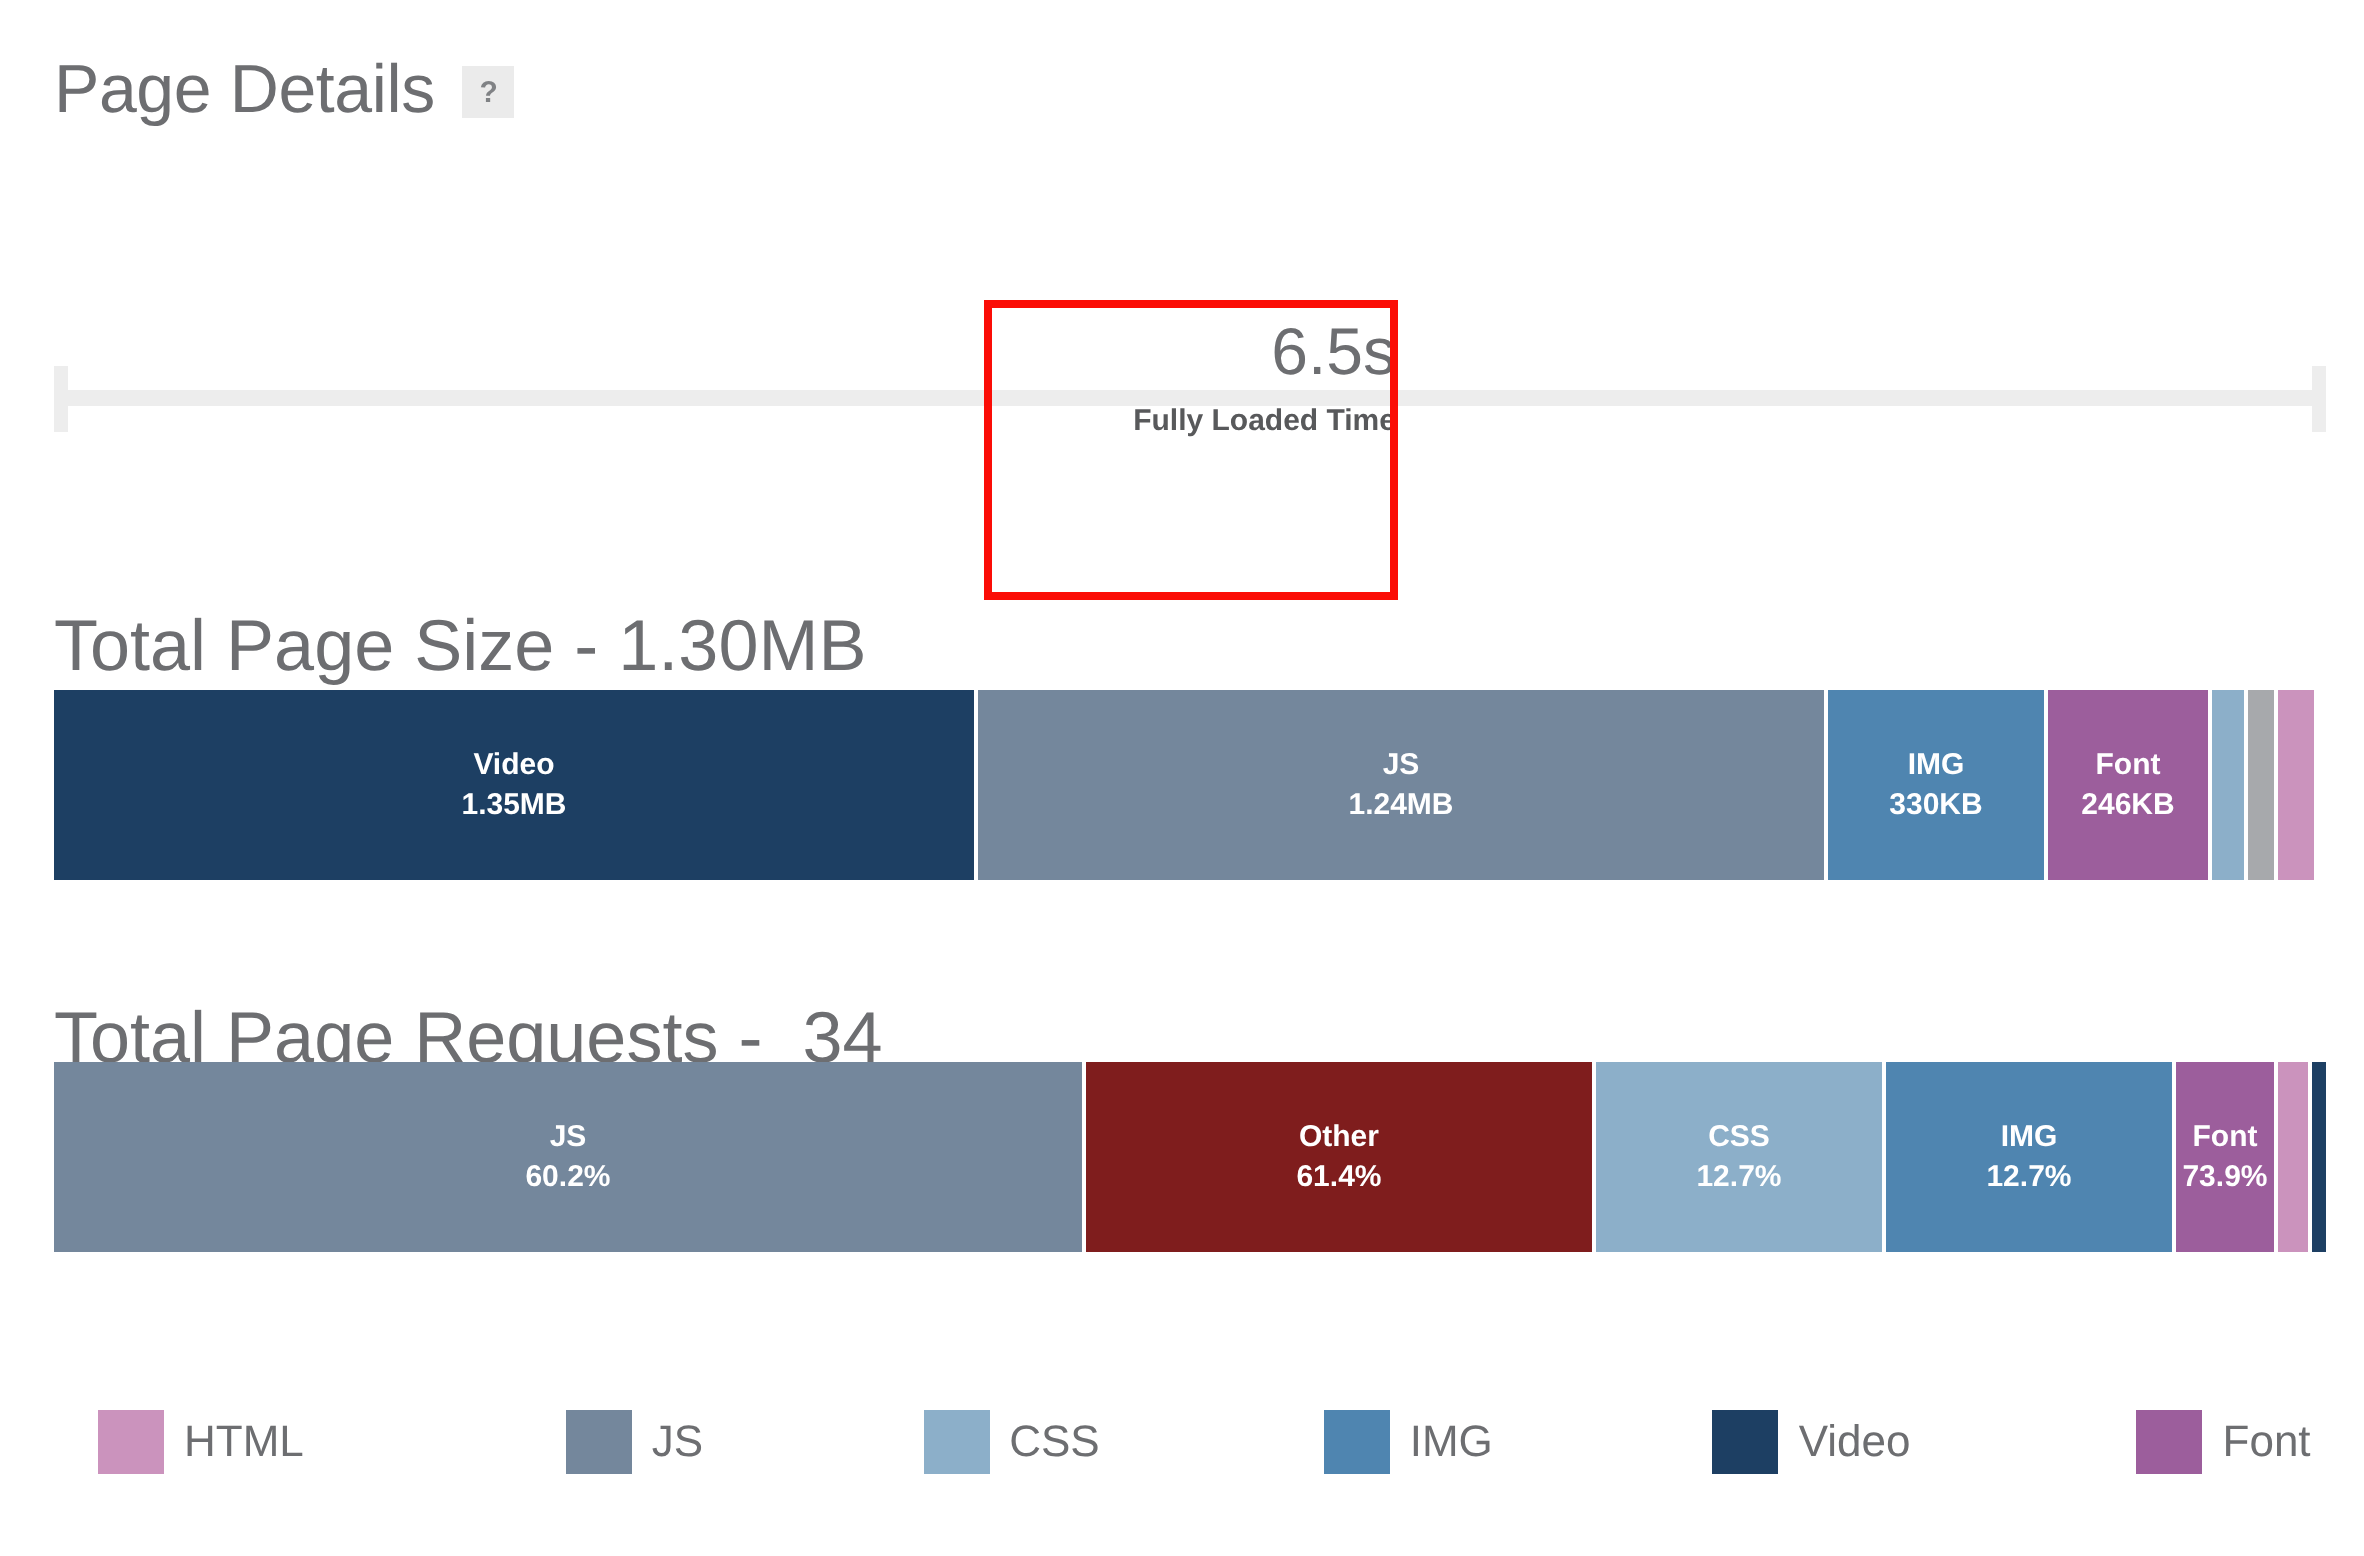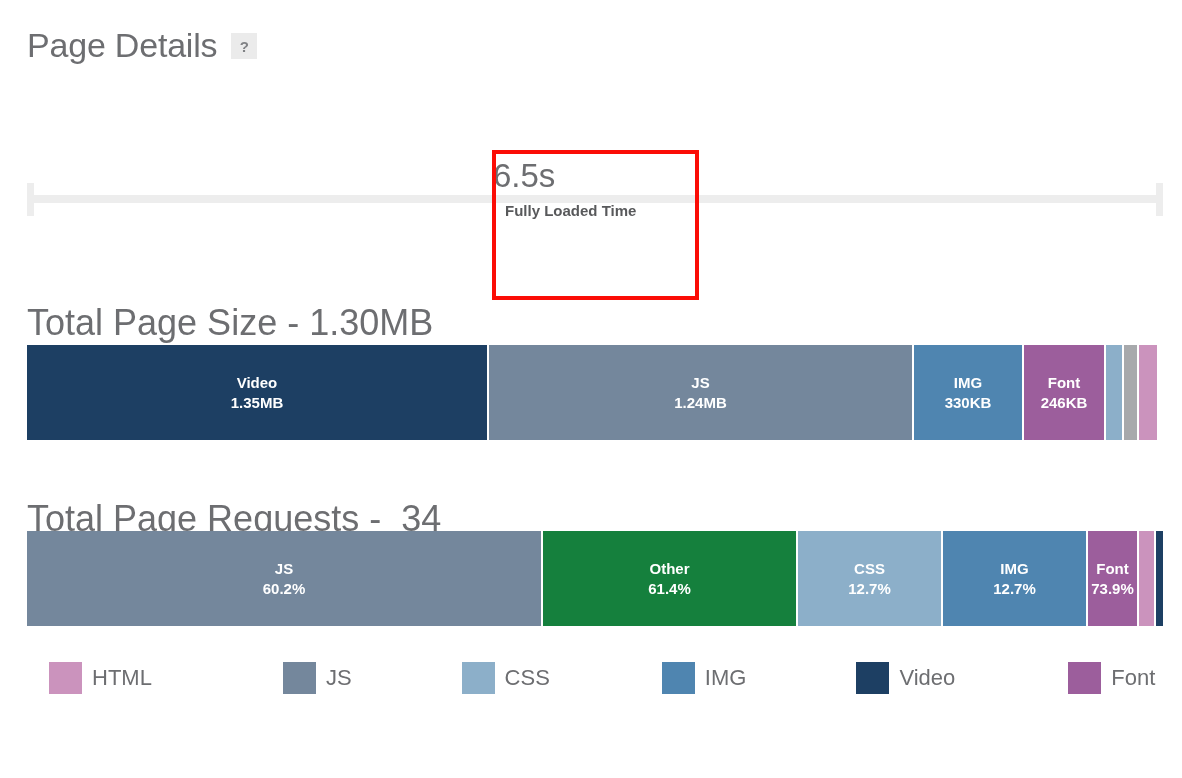--- a/index.html
+++ b/index.html
@@ -96,21 +96,21 @@
     height: 150px;
     border: 4px solid #fb0d06;
     background: transparent;
     box-sizing: border-box;
   }
   .loaded-inner {
     position: absolute;
     left: 493px;
     top: 152px;
     width: 205px;
-    text-align: left;
+    text-align: right;
   }
   .loaded-value {
     font-size: 33px;
     font-weight: 400;
     color: #6d6e71;
     line-height: 1.45;
   }
   .loaded-label {
     font-size: 15px;
     font-weight: 700;
@@ -165,21 +165,21 @@
     font-size: 15px;
     font-weight: 700;
     line-height: 1.28;
     white-space: nowrap;
   }
 
   
   .legend {
     position: absolute;
     left: 49px;
-    top: 662px;
+    top: 705px;
     width: 1120px;
     display: flex;
     align-items: center;
   }
   .legend-item {
     display: flex;
     align-items: center;
     gap: 10px;
   }
   .legend-swatch {
@@ -239,21 +239,21 @@
       <div class="seg" style="width: 15px; background: rgb(167, 169, 172);"></div>
       <div class="seg" style="width: 18px; background: rgb(203, 147, 189);"></div>
     </div>
 
   <div class="section-heading heading-requests">Total Page Requests -  34</div>
   <div class="stack stack-requests" id="requests-stack">
       <div class="seg" style="width: 516px; background: rgb(116, 135, 156);">
         <div class="seg-label">JS</div>
         <div class="seg-value">60.2%</div>
       </div>
-      <div class="seg" style="width: 255px; background: #15803d;">
+      <div class="seg" style="width: 255px; background: #7f1d1d;">
         <div class="seg-label">Other</div>
         <div class="seg-value">61.4%</div>
       </div>
       <div class="seg" style="width: 145px; background: rgb(140, 175, 201);">
         <div class="seg-label">CSS</div>
         <div class="seg-value">12.7%</div>
       </div>
       <div class="seg" style="width: 145px; background: rgb(79, 133, 176);">
         <div class="seg-label">IMG</div>
         <div class="seg-value">12.7%</div>

